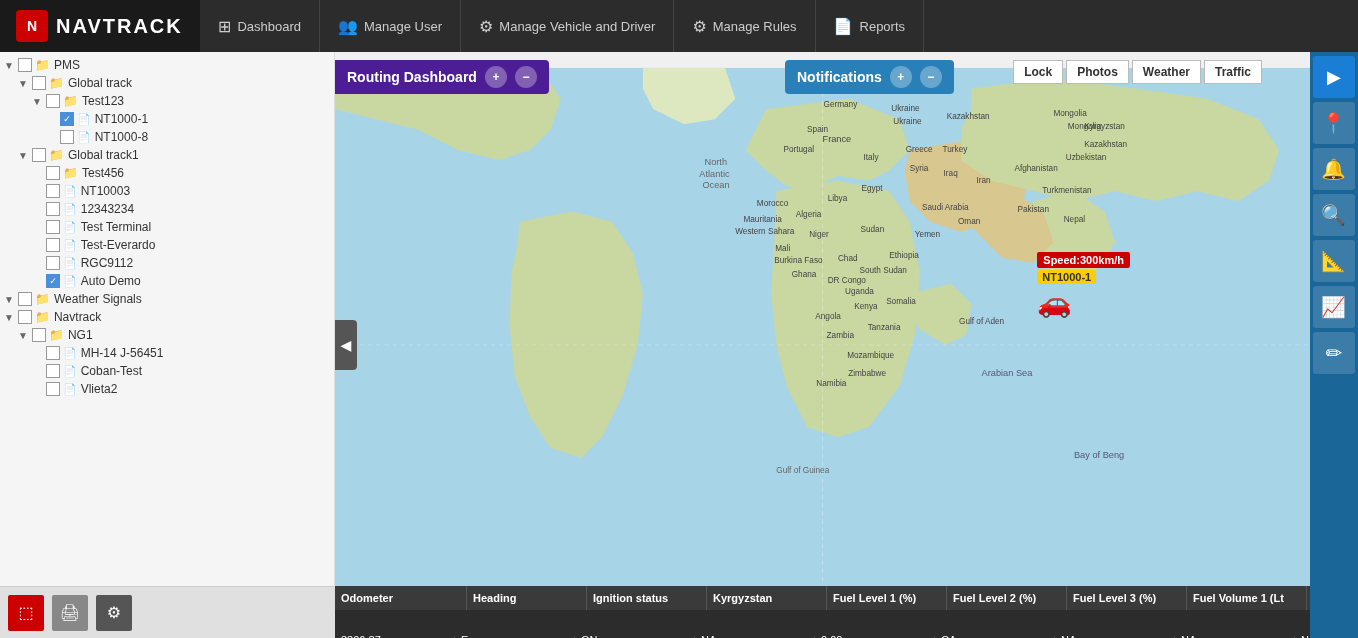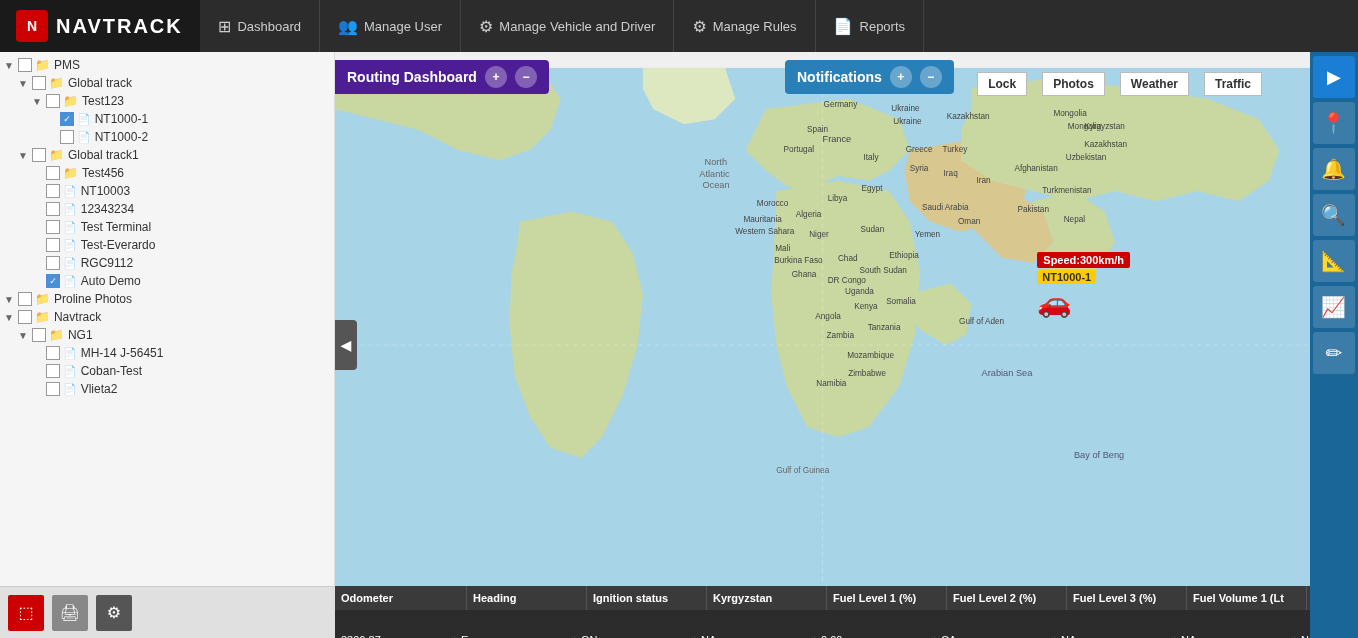--- a/index.html
+++ b/index.html
@@ -106,21 +106,21 @@
       font-size: 14px; font-weight: bold; display: flex; align-items: center; gap: 8px;
       border-radius: 4px;
     }
     .notifications-panel .btn-icon {
       width: 22px; height: 22px; background: rgba(255,255,255,0.3); border-radius: 50%;
       display: flex; align-items: center; justify-content: center; cursor: pointer; font-size: 12px;
     }
 
     .map-top-right-btns {
       position: absolute; top: 8px; right: 48px; z-index: 10;
-      display: flex; gap: 15px; margin-top: 12px;
+      display: flex; gap: 3px;
     }
     .map-top-btn {
       background: #fff; border: 1px solid #bbb; padding: 4px 10px;
       font-size: 12px; cursor: pointer; font-weight: bold; color: #333;
     }
 
     
     .right-tools {
       width: 48px; background: #1a6699; display: flex; flex-direction: column;
       align-items: center; padding: 4px 0; gap: 4px;
@@ -242,21 +242,21 @@
         <div class="tree-item tree-indent-3">
           <span class="tree-expand"></span>
           <span class="tree-check checked">✓</span>
           <span class="tree-file-icon">📄</span>
           <span class="tree-label">NT1000-1</span>
         </div>
         <div class="tree-item tree-indent-3">
           <span class="tree-expand"></span>
           <span class="tree-check"></span>
           <span class="tree-file-icon">📄</span>
-          <span class="tree-label">NT1000-2</span>
+          <span class="tree-label">NT1000-8</span>
         </div>
         <div class="tree-item tree-indent-1">
           <span class="tree-expand">▼</span>
           <span class="tree-check"></span>
           <span class="tree-folder-icon">📁</span>
           <span class="tree-label">Global track1</span>
         </div>
         <div class="tree-item tree-indent-2">
           <span class="tree-expand"></span>
           <span class="tree-check"></span>
@@ -296,21 +296,21 @@
         <div class="tree-item tree-indent-2">
           <span class="tree-expand"></span>
           <span class="tree-check checked">✓</span>
           <span class="tree-file-icon">📄</span>
           <span class="tree-label">Auto Demo</span>
         </div>
         <div class="tree-item tree-indent-0">
           <span class="tree-expand">▼</span>
           <span class="tree-check"></span>
           <span class="tree-folder-icon">📁</span>
-          <span class="tree-label">Proline Photos</span>
+          <span class="tree-label">Weather Signals</span>
         </div>
         <div class="tree-item tree-indent-0">
           <span class="tree-expand">▼</span>
           <span class="tree-check"></span>
           <span class="tree-folder-icon">📁</span>
           <span class="tree-label">Navtrack</span>
         </div>
         <div class="tree-item tree-indent-1">
           <span class="tree-expand">▼</span>
           <span class="tree-check"></span>

